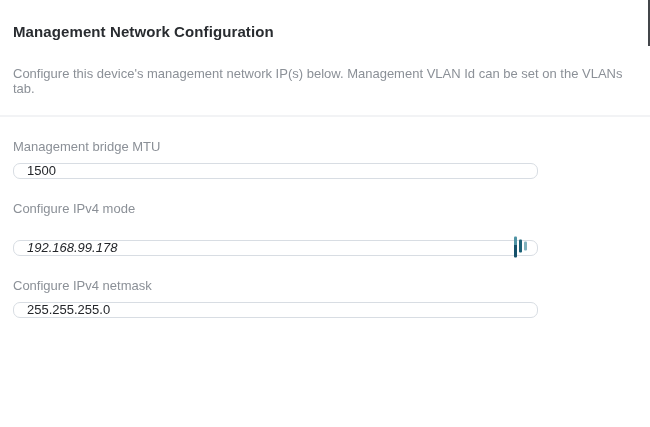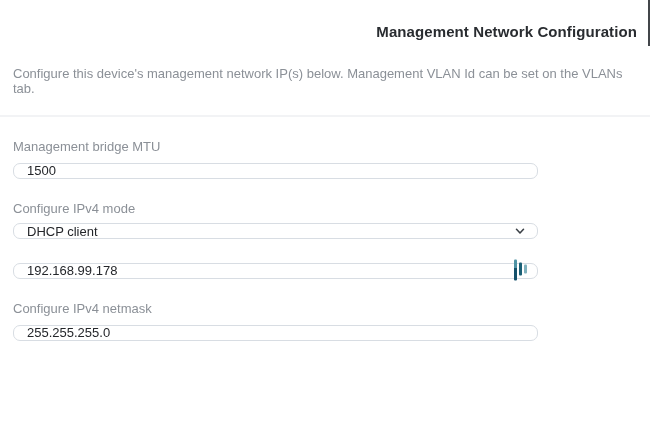--- a/index.html
+++ b/index.html
@@ -12,21 +12,20 @@
   }
   .page{padding:0 13px;}
   .page-title{
     font-size:15px;
     font-weight:bold;
     color:#292c30;
     margin:0;
     padding-top:24px;
     line-height:16px;
     letter-spacing:.1px;
-    text-align:right;
   }
   .page-desc{
     font-size:13px;
     color:#8b9097;
     margin:26px 0 12px 0;
     line-height:15px;
   }
   .divider{
     height:2px;
     background:#f2f3f5;
@@ -56,21 +55,21 @@
   .select{
     display:flex;
     align-items:center;
     justify-content:space-between;
     padding-right:10px;
     cursor:pointer;
     user-select:none;
   }
   .chevron{flex:0 0 auto;margin-left:8px;display:block;}
   .input-wrap{position:relative;width:100%;}
-  .input-wrap .text-input{padding-right:34px;}
+  .input-wrap .text-input{padding-right:34px;font-style:italic;}
   .bars-icon{
     position:absolute;
     right:11px;
     top:50%;
     transform:translateY(-50%);
     display:flex;
     align-items:flex-start;
     gap:2px;
     height:21px;
     cursor:pointer;
@@ -101,26 +100,20 @@
 
   <div>
 
     <div class="field">
       <label class="field-label">Management bridge MTU</label>
       <input class="text-input" type="text" value="1500" style="">
     </div>
 
     <div class="field">
       <label class="field-label">Configure IPv4 mode</label>
-      <div class="select">
-        <span>DHCP client</span>
-        <svg class="chevron" width="14" height="14" viewBox="0 0 16 16">
-          <path d="M4 6 L8 10.2 L12 6" fill="none" stroke="#3b4046" stroke-width="1.8" stroke-linecap="round" stroke-linejoin="round"></path>
-        </svg>
-      </div>
     </div>
 
     <div class="field">
       <div class="input-wrap">
         <input class="text-input" type="text" value="192.168.99.178" style="">
         <span class="bars-icon">
           <i class="b1"></i>
             <i class="b2"></i>
             <i class="b3"></i>
         </span>

